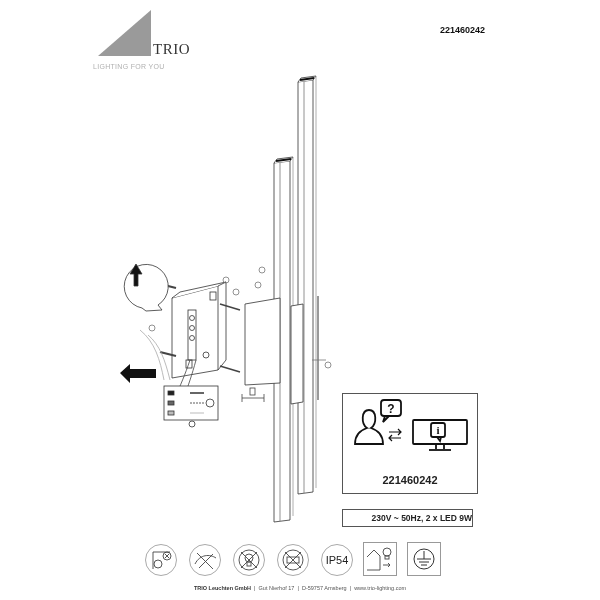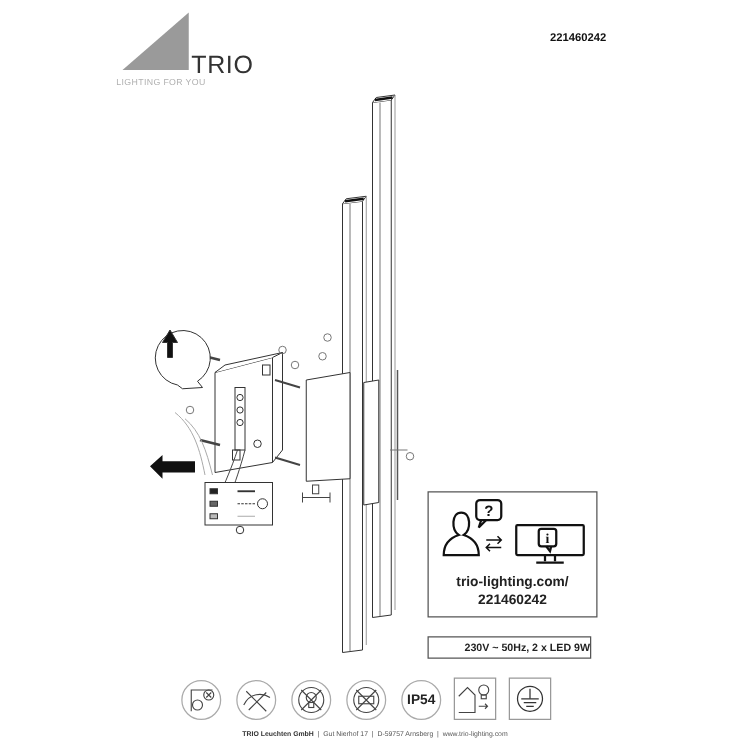--- a/index.html
+++ b/index.html
@@ -2,42 +2,42 @@
 <html><head>
 <meta charset="utf-8">
 <style>
   html, body { margin: 0; padding: 0; background: #ffffff; }
   body { width: 600px; height: 600px; position: relative; overflow: hidden; font-family: "Liberation Sans", sans-serif; color: #111; }
   .abs { position: absolute; }
 
   
   .logo { left: 93px; top: 8px; width: 110px; height: 66px; }
   .logo svg { position: absolute; left: 0; top: 0; }
-  .logo-name { position: absolute; left: 60px; top: 33px; font-size: 20px; letter-spacing: 0.5px; color: #333; font-family: Liberation Sans, sans-serif; font-weight: normal; }
+  .logo-name { position: absolute; left: 60px; top: 33px; font-size: 15px; letter-spacing: 0.5px; color: #333; font-family: Liberation Serif, serif; font-weight: normal; }
   .logo-tag { position: absolute; left: 0; top: 55px; font-size: 7px; color: #b0b0b0; letter-spacing: 0.3px; white-space: nowrap; }
 
   .article-no { left: 440px; top: 25px; font-size: 9px; font-weight: bold; color: #111; }
 
   
   .drawing { left: 100px; top: 60px; width: 280px; height: 470px; }
 
   
   .info-box { left: 342px; top: 393px; width: 136px; height: 101px; border: 1.4px solid #555; box-sizing: border-box; }
   .info-box svg { position: absolute; left: 0; top: 0; }
   .info-url { position: absolute; left: 0; width: 100%; top: 66px; text-align: center; font-size: 11px; font-weight: bold; color: #222; }
   .info-code { position: absolute; left: 0; width: 100%; top: 80px; text-align: center; font-size: 11px; font-weight: bold; color: #222; }
 
   .spec-box { left: 342px; top: 509px; width: 131px; height: 18px; border: 1.2px solid #555; box-sizing: border-box; font-size: 8.5px; font-weight: bold; color: #222; text-align: right; line-height: 16px; white-space: nowrap; }
 
   
   .icons { left: 145px; top: 544px; width: 320px; height: 34px; }
   .sym { position: absolute; top: 0; width: 32px; height: 32px; }
   .sym.round { border: 1px solid #aaa; border-radius: 50%; box-sizing: border-box; }
   .sym.square { border: 1px solid #999; box-sizing: border-box; }
-  .ip-text { position: absolute; left: 0; top: 0; width: 100%; height: 100%; display: flex; align-items: center; justify-content: center; font-weight: bold; font-size: 11px; color: #222; }
+  .ip-text { position: absolute; left: 0; top: 0; width: 100%; height: 100%; display: flex; align-items: center; justify-content: center; font-weight: normal; font-size: 11px; color: #222; }
 
   .footer { left: 0; width: 600px; top: 585px; text-align: center; font-size: 5.5px; color: #555; white-space: nowrap; }
   .footer b { color: #333; }
 </style>
 </head>
 <body>
 
 <div class="abs logo">
   <svg width="110" height="66">
     <polygon points="5,48 58,2 58,48" fill="#9a9a9a"></polygon>
@@ -149,21 +149,20 @@
     <g>
       <rect x="70" y="26" width="54" height="24" rx="1"></rect>
       <line x1="93" y1="50" x2="93" y2="55"></line>
       <line x1="101" y1="50" x2="101" y2="55"></line>
       <line x1="86" y1="56" x2="108" y2="56"></line>
       <rect x="88" y="29" width="14" height="14" rx="2"></rect>
       <path d="M94,43 L97,47 L98,43"></path>
       <text x="95" y="40" font-size="11" font-weight="bold" fill="#111" stroke="none" text-anchor="middle" font-family="Liberation Serif, serif">i</text>
     </g>
   </svg>
-  <div class="info-url">trio-lighting.com/</div>
   <div class="info-code">221460242</div>
 </div>
 
 <div class="abs spec-box">230V ~ 50Hz, 2 x LED 9W</div>
 
 <div class="abs icons">
   <div class="sym round" style="left:0;">
     <svg width="30" height="30" viewBox="0 0 30 30" fill="none" stroke="#444" stroke-width="0.9">
       <path d="M7,24 L7,7 L24,7"></path>
       <circle cx="21" cy="11" r="4"></circle>

